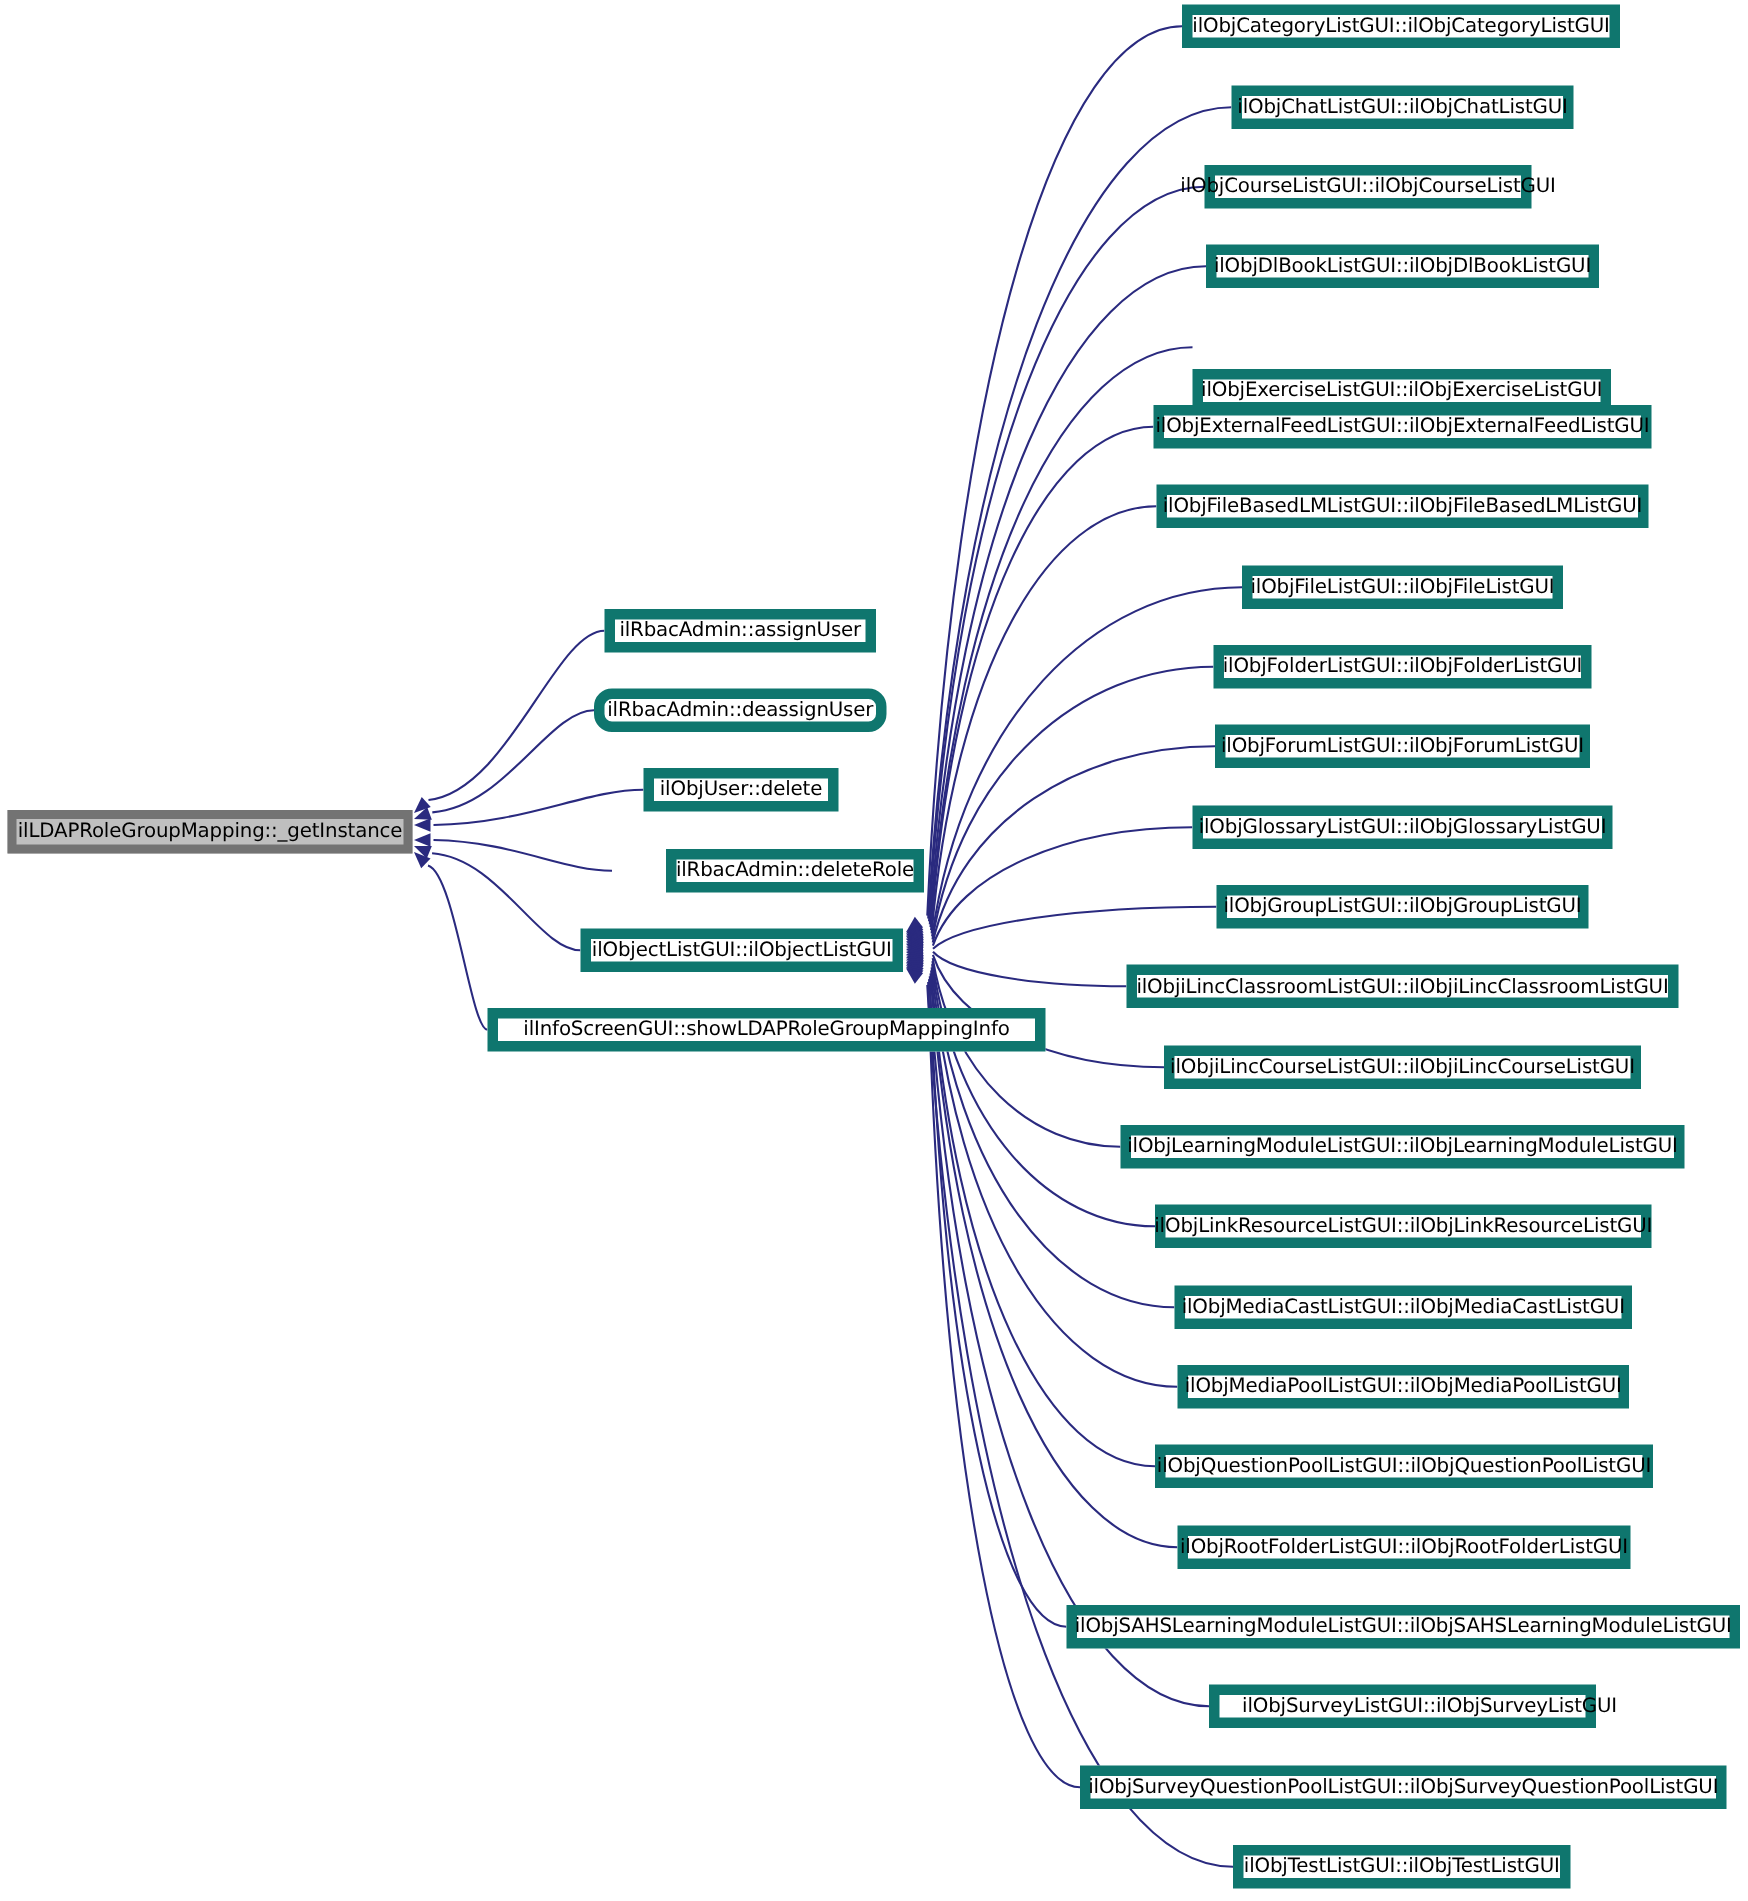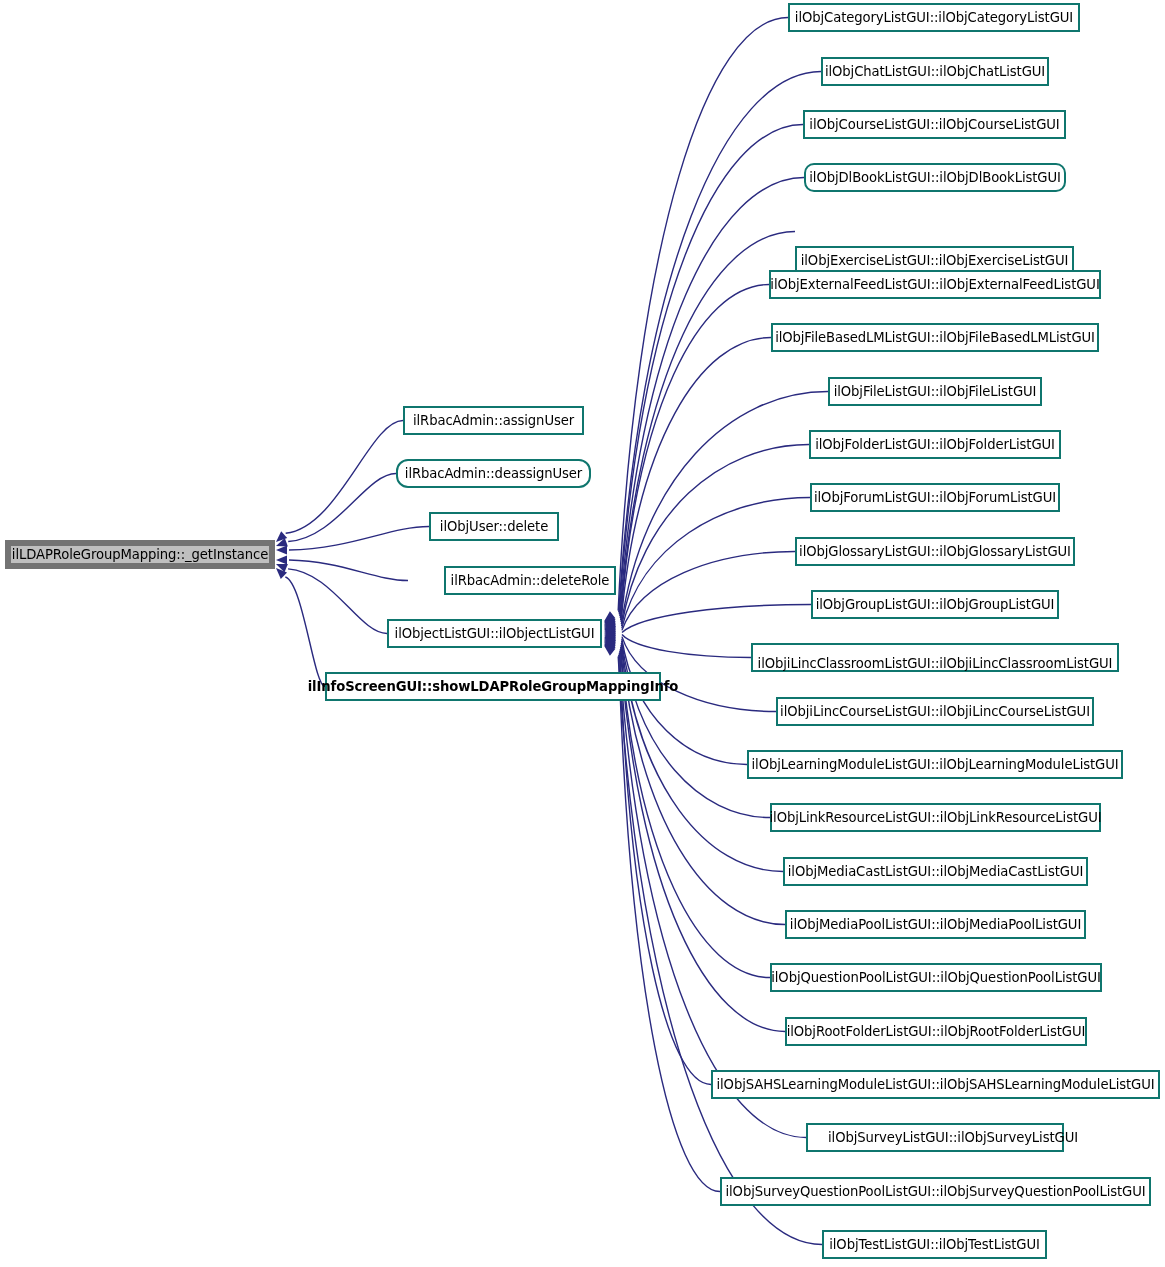--- a/index.html
+++ b/index.html
@@ -19,21 +19,21 @@
     position: absolute;
     left: 0;
     top: 0;
     width: 1165px;
     height: 1267px;
     pointer-events: none;
   }
   .node {
     position: absolute;
     box-sizing: border-box;
-    border: 2px solid #0f766e;
+    border: 7px solid #0f766e;
     background: #ffffff;
     color: #000000;
     font-size: 13.2px;
     line-height: 1;
     display: flex;
     align-items: center;
     justify-content: center;
     white-space: nowrap;
     height: 29px;
     cursor: default;
@@ -128,33 +128,33 @@
       </div>
       <div class="node" style="left: 429px; top: 512px; width: 130px;">
         <span class="node-label">ilObjUser::delete</span>
       </div>
       <div class="node" style="left: 408px; top: 566px; width: 172px; margin-left: 36px;">
         <span class="node-label">ilRbacAdmin::deleteRole</span>
       </div>
       <div class="node" style="left: 387px; top: 619px; width: 215px;">
         <span class="node-label">ilObjectListGUI::ilObjectListGUI</span>
       </div>
-      <div class="node" style="left: 325px; top: 672px; width: 336px; font-weight: bold;">
+      <div class="node" style="left: 325px; top: 672px; width: 372px;">
         <span class="node-label">ilInfoScreenGUI::showLDAPRoleGroupMappingInfo</span>
       </div>
       <div class="node" style="left: 788px; top: 3px; width: 292px;">
         <span class="node-label">ilObjCategoryListGUI::ilObjCategoryListGUI</span>
       </div>
       <div class="node" style="left: 821px; top: 57px; width: 228px;">
         <span class="node-label">ilObjChatListGUI::ilObjChatListGUI</span>
       </div>
-      <div class="node" style="left: 803px; top: 110px; width: 263px;">
+      <div class="node" style="left: 803px; top: 110px; width: 218px;">
         <span class="node-label">ilObjCourseListGUI::ilObjCourseListGUI</span>
       </div>
-      <div class="node" style="left: 804px; top: 163px; width: 262px; border-radius: 10px;">
+      <div class="node" style="left: 804px; top: 163px; width: 262px;">
         <span class="node-label">ilObjDlBookListGUI::ilObjDlBookListGUI</span>
       </div>
       <div class="node" style="left: 795px; top: 217px; width: 279px; margin-top: 29px;">
         <span class="node-label">ilObjExerciseListGUI::ilObjExerciseListGUI</span>
       </div>
       <div class="node" style="left: 769px; top: 270px; width: 332px;">
         <span class="node-label">ilObjExternalFeedListGUI::ilObjExternalFeedListGUI</span>
       </div>
       <div class="node" style="left: 771px; top: 323px; width: 328px;">
         <span class="node-label">ilObjFileBasedLMListGUI::ilObjFileBasedLMListGUI</span>

